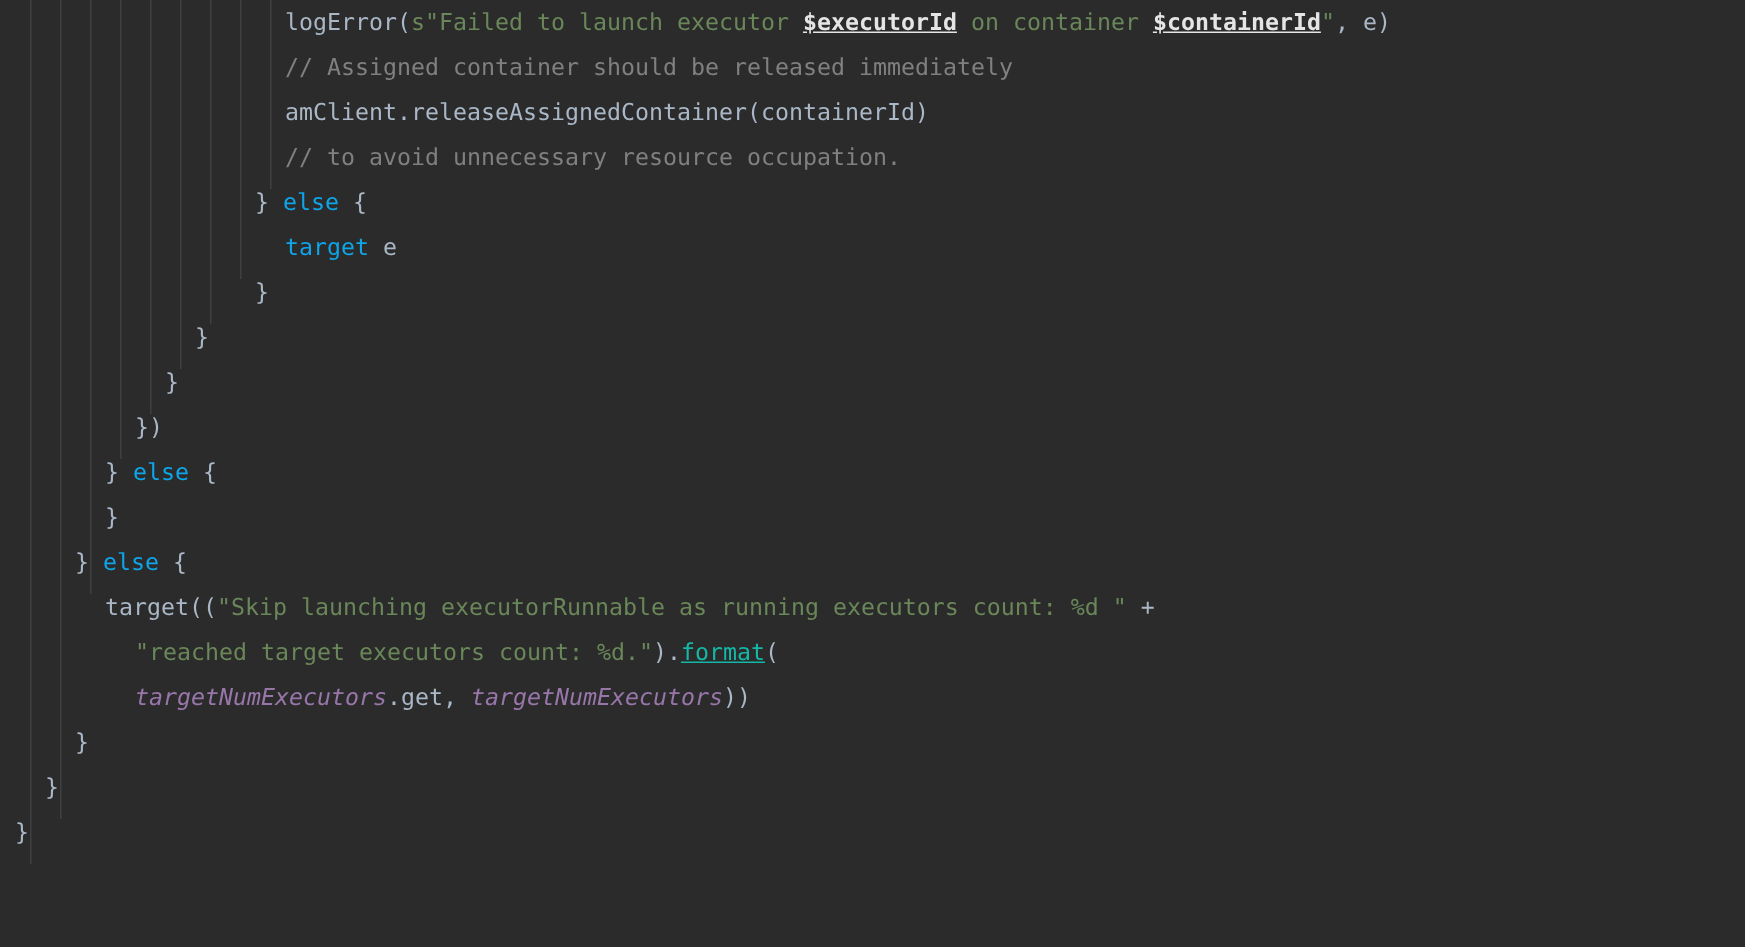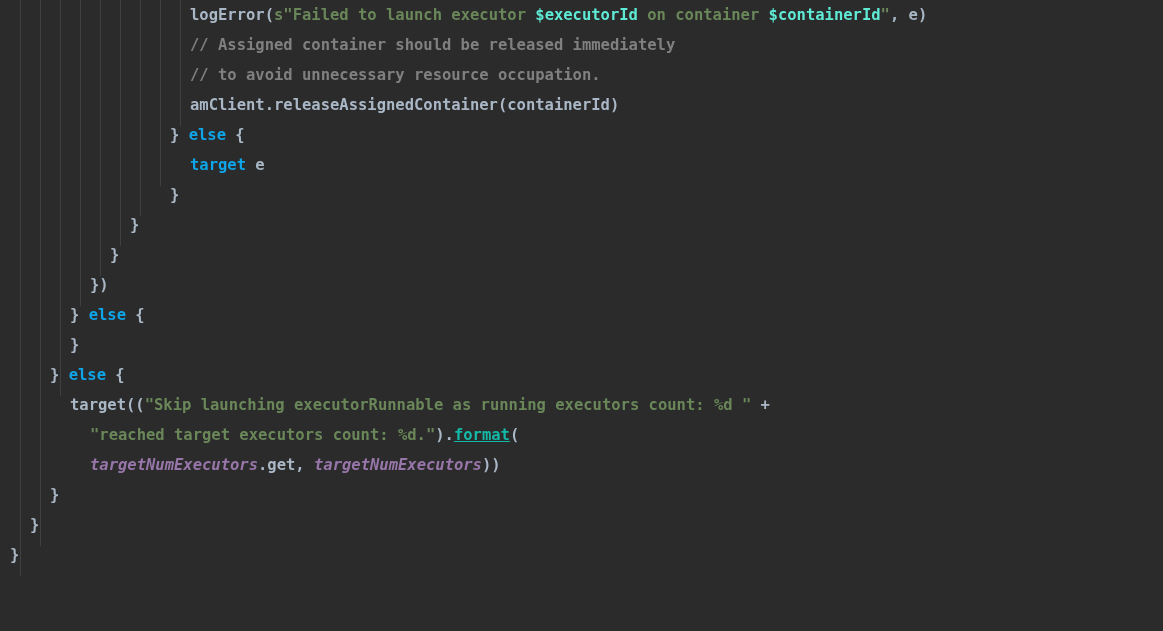--- a/index.html
+++ b/index.html
@@ -47,25 +47,25 @@
   .line {
     height: 30px;
     line-height: 30px;
     white-space: pre;
     font-size: 15.5px;
     font-family: "DejaVu Sans Mono", "Liberation Mono", monospace;
     color: #a9b7c6;
     letter-spacing: 0px;
   }
 
-  .tok        { font-family: inherit; font-weight: bold; }
+  .tok        { font-family: inherit; }
   .plain      { color: #a9b7c6; }
   .kw         { color: #0ea5e9; }
   .str        { color: #6a8759; }
-  .interp     { color: #5eead4; font-weight: bold; }
+  .interp     { color: #e5e5e5; font-weight: bold; text-decoration: underline; }
   .cmt        { color: #808080; }
   .field      { color: #9876aa; font-style: italic; }
   .method-u   { color: #14b8a6; text-decoration: underline; }
   .brace      { color: #a9b7c6; }
 </style>
 </head>
 <body>
 
 <div id="editor">
   <div id="guides">
@@ -75,22 +75,22 @@
       <div class="guide" style="left: 80px; top: 0px; height: 306px; background: rgb(63, 64, 66);"></div>
       <div class="guide" style="left: 100px; top: 0px; height: 276px; background: rgb(63, 64, 66);"></div>
       <div class="guide" style="left: 120px; top: 0px; height: 246px; background: rgb(63, 64, 66);"></div>
       <div class="guide" style="left: 140px; top: 0px; height: 216px; background: rgb(63, 64, 66);"></div>
       <div class="guide" style="left: 160px; top: 0px; height: 186px; background: rgb(63, 64, 66);"></div>
       <div class="guide" style="left: 180px; top: 0px; height: 126px; background: rgb(63, 64, 66);"></div>
     </div>
   <div id="code">
       <div class="line"><span style="display: inline-block; width: 190px;"></span><span class="tok plain">logError(</span><span class="tok str">s"Failed to launch executor </span><span class="tok interp">$executorId</span><span class="tok str"> on container </span><span class="tok interp">$containerId</span><span class="tok str">"</span><span class="tok plain">, e)</span></div>
       <div class="line"><span style="display: inline-block; width: 190px;"></span><span class="tok cmt">// Assigned container should be released immediately</span></div>
+      <div class="line"><span style="display: inline-block; width: 190px;"></span><span class="tok plain">amClient.releaseAssignedContainer(containerId)</span></div>
       <div class="line"><span style="display: inline-block; width: 190px;"></span><span class="tok cmt">// to avoid unnecessary resource occupation.</span></div>
-      <div class="line"><span style="display: inline-block; width: 190px;"></span><span class="tok plain">amClient.releaseAssignedContainer(containerId)</span></div>
       <div class="line"><span style="display: inline-block; width: 170px;"></span><span class="tok brace">} </span><span class="tok kw">else</span><span class="tok brace"> {</span></div>
       <div class="line"><span style="display: inline-block; width: 190px;"></span><span class="tok kw">target</span><span class="tok plain"> e</span></div>
       <div class="line"><span style="display: inline-block; width: 170px;"></span><span class="tok brace">}</span></div>
       <div class="line"><span style="display: inline-block; width: 130px;"></span><span class="tok brace">}</span></div>
       <div class="line"><span style="display: inline-block; width: 110px;"></span><span class="tok brace">}</span></div>
       <div class="line"><span style="display: inline-block; width: 90px;"></span><span class="tok brace">})</span></div>
       <div class="line"><span style="display: inline-block; width: 70px;"></span><span class="tok brace">} </span><span class="tok kw">else</span><span class="tok brace"> {</span></div>
       <div class="line"><span style="display: inline-block; width: 70px;"></span><span class="tok brace">}</span></div>
       <div class="line"><span style="display: inline-block; width: 50px;"></span><span class="tok brace">} </span><span class="tok kw">else</span><span class="tok brace"> {</span></div>
       <div class="line"><span style="display: inline-block; width: 70px;"></span><span class="tok plain">target((</span><span class="tok str">"Skip launching executorRunnable as running executors count: %d "</span><span class="tok plain"> +</span></div>

